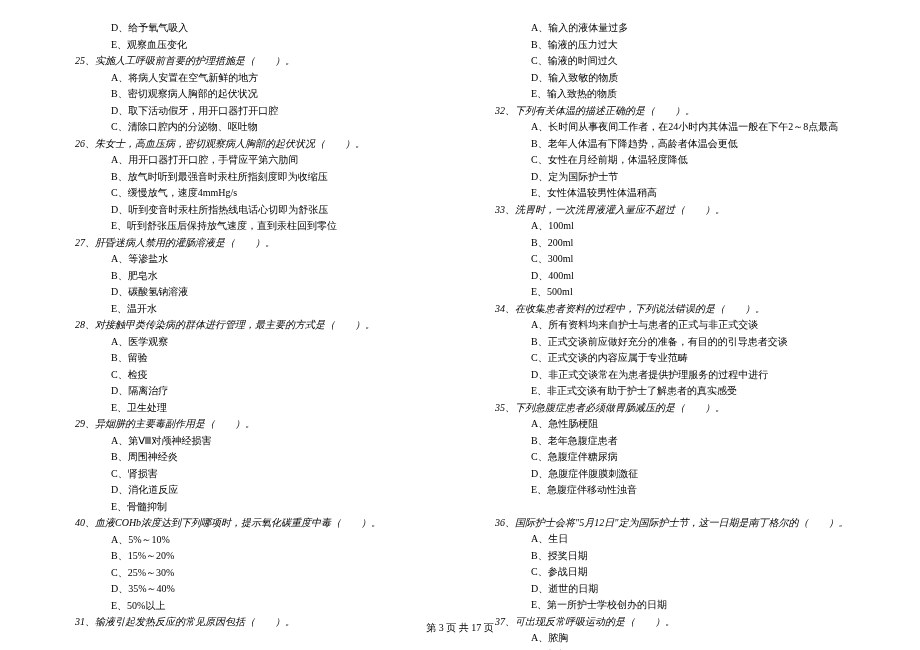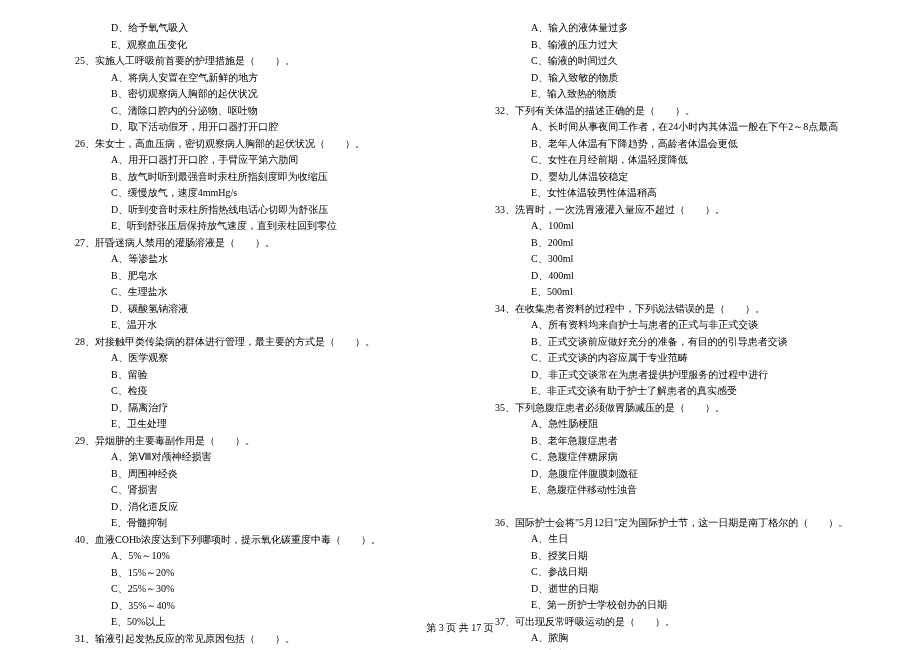--- a/index.html
+++ b/index.html
@@ -23,20 +23,21 @@
     }
     .option-line {
       padding-left: 56px;
       line-height: 1.65;
       white-space: nowrap;
     }
     .question-line {
       padding-left: 20px;
       line-height: 1.65;
       white-space: nowrap;
+      font-style: italic;
     }
     .footer {
       position: absolute;
       bottom: 15px;
       left: 0;
       right: 0;
       text-align: center;
       font-size: 10px;
     }
   </style>
@@ -44,34 +45,33 @@
 <body>
 
 <div class="page">
   <div class="column">
     <div class="option-line">D、给予氧气吸入</div>
     <div class="option-line">E、观察血压变化</div>
 
     <div class="question-line"><span>25、</span><span>实施人工呼吸前首要的护理措施是（　　）。</span></div>
     <div class="option-line">A、将病人安置在空气新鲜的地方</div>
     <div class="option-line">B、密切观察病人胸部的起伏状况</div>
+    <div class="option-line">D、取下活动假牙，用开口器打开口腔</div>
     <div class="option-line">C、清除口腔内的分泌物、呕吐物</div>
-    <div class="option-line">D、取下活动假牙，用开口器打开口腔</div>
 
     <div class="question-line"><span>26、</span><span>朱女士，高血压病，密切观察病人胸部的起伏状况（　　）。</span></div>
     <div class="option-line">A、用开口器打开口腔，手臂应平第六肋间</div>
     <div class="option-line">B、放气时听到最强音时汞柱所指刻度即为收缩压</div>
     <div class="option-line">C、缓慢放气，速度4mmHg/s</div>
     <div class="option-line">D、听到变音时汞柱所指热线电话心切即为舒张压</div>
     <div class="option-line">E、听到舒张压后保持放气速度，直到汞柱回到零位</div>
 
     <div class="question-line"><span>27、</span><span>肝昏迷病人禁用的灌肠溶液是（　　）。</span></div>
     <div class="option-line">A、等渗盐水</div>
     <div class="option-line">B、肥皂水</div>
-    <div class="option-line">C、生理盐水</div>
     <div class="option-line">D、碳酸氢钠溶液</div>
     <div class="option-line">E、温开水</div>
 
     <div class="question-line"><span>28、</span><span>对接触甲类传染病的群体进行管理，最主要的方式是（　　）。</span></div>
     <div class="option-line">A、医学观察</div>
     <div class="option-line">B、留验</div>
     <div class="option-line">C、检疫</div>
     <div class="option-line">D、隔离治疗</div>
     <div class="option-line">E、卫生处理</div>
 
@@ -96,21 +96,21 @@
     <div class="option-line">A、输入的液体量过多</div>
     <div class="option-line">B、输液的压力过大</div>
     <div class="option-line">C、输液的时间过久</div>
     <div class="option-line">D、输入致敏的物质</div>
     <div class="option-line">E、输入致热的物质</div>
 
     <div class="question-line"><span>32、</span><span>下列有关体温的描述正确的是（　　）。</span></div>
     <div class="option-line">A、长时间从事夜间工作者，在24小时内其体温一般在下午2～8点最高</div>
     <div class="option-line">B、老年人体温有下降趋势，高龄者体温会更低</div>
     <div class="option-line">C、女性在月经前期，体温轻度降低</div>
-    <div class="option-line">D、婴幼儿体温较稳定</div>
+    <div class="option-line">D、定为国际护士节</div>
     <div class="option-line">E、女性体温较男性体温稍高</div>
 
     <div class="question-line"><span>33、</span><span>洗胃时，一次洗胃液灌入量应不超过（　　）。</span></div>
     <div class="option-line">A、100ml</div>
     <div class="option-line">B、200ml</div>
     <div class="option-line">C、300ml</div>
     <div class="option-line">D、400ml</div>
     <div class="option-line">E、500ml</div>
 
     <div class="question-line"><span>34、</span><span>在收集患者资料的过程中，下列说法错误的是（　　）。</span></div>

